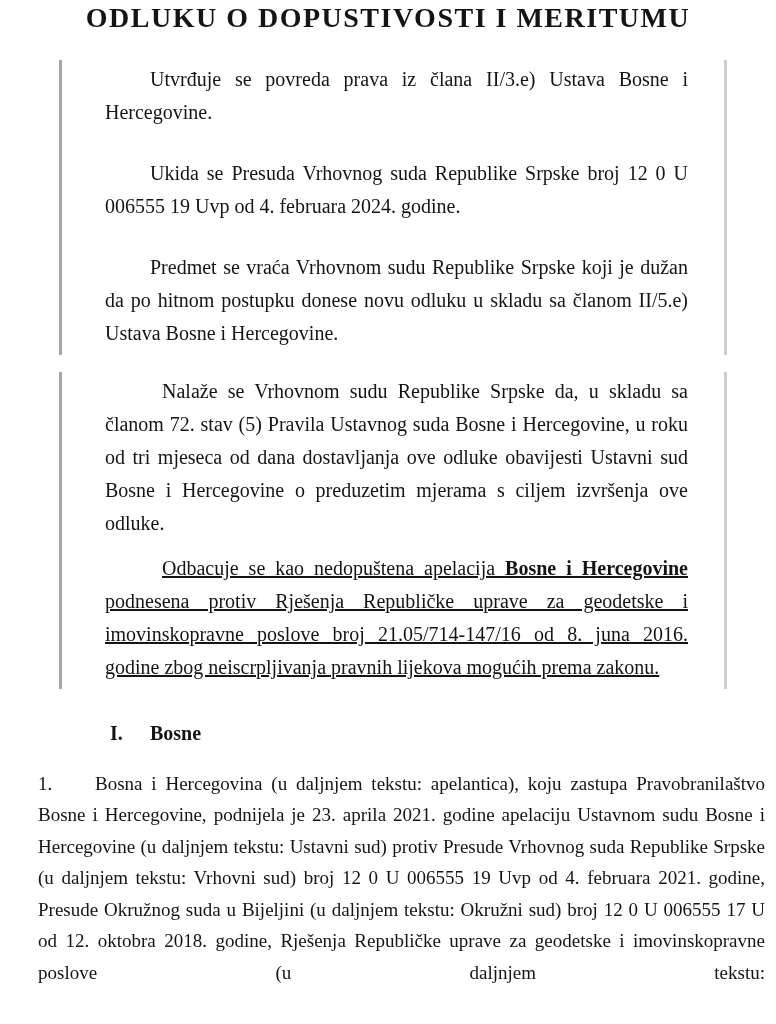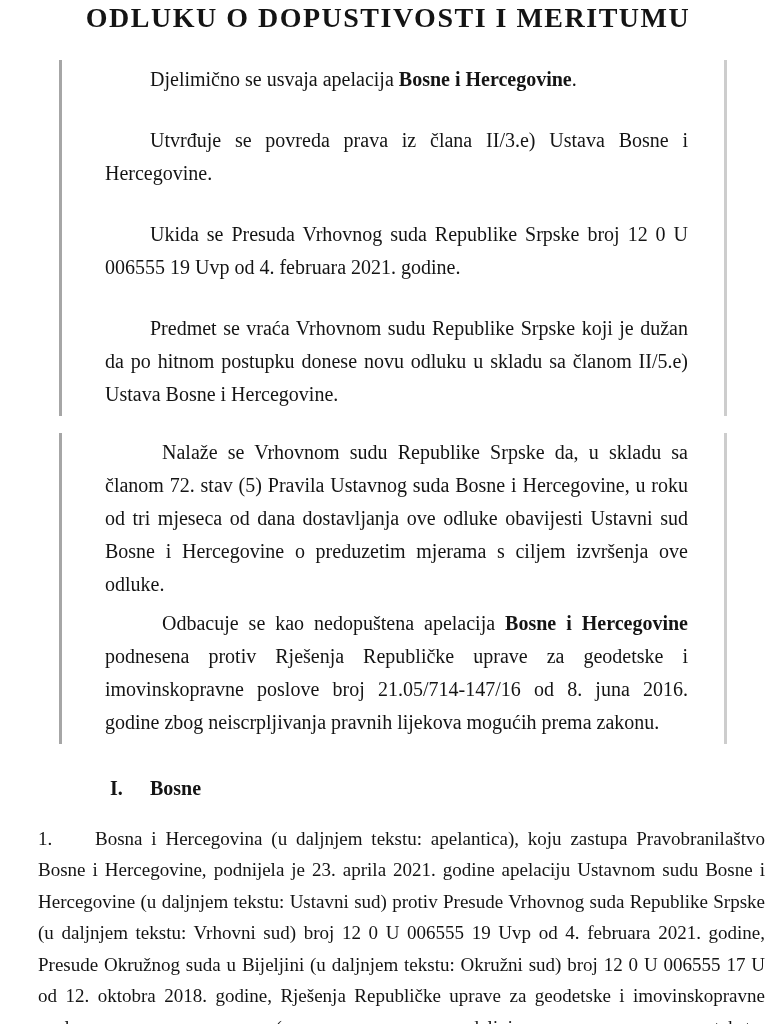--- a/index.html
+++ b/index.html
@@ -36,21 +36,21 @@
   .quote-block-2 { margin-top: 17px; }
   .qp {
     margin: 0;
     font-size: 20px;
     line-height: 33px;
     text-align: justify;
     text-indent: 45px;
   }
   .qp + .qp { margin-top: 28px; }
   .quote-block-2 .qp { text-indent: 57px; }
-  .quote-block-2 .qp + .qp { margin-top: 6px; }
+  .quote-block-2 .qp + .qp { margin-top: 12px; text-decoration: underline; }
   .b { font-weight: 700; }
   .reasoning-heading {
     margin: 30px 0 0 0;
     text-align: center;
     font-size: 24px;
     font-weight: 700;
     letter-spacing: 2px;
     line-height: 1.2;
   }
   .section-heading {
@@ -76,23 +76,22 @@
   }
 </style>
 </head>
 <body>
 
 <div class="page">
 
   <h1 class="doc-title">ODLUKU O DOPUSTIVOSTI I MERITUMU</h1>
 
   <div class="quote-block quote-block-1">
-    <p class="qp"><span>Djelimično se usvaja apelacija </span><span class="b">Bosne i Hercegovine</span><span>.</span></p>
     <p class="qp">Utvrđuje se povreda prava iz člana II/3.e) Ustava Bosne i Hercegovine.</p>
-    <p class="qp">Ukida se Presuda Vrhovnog suda Republike Srpske broj 12 0 U 006555 19 Uvp od 4. februara 2021. godine.</p>
+    <p class="qp">Ukida se Presuda Vrhovnog suda Republike Srpske broj 12 0 U 006555 19 Uvp od 4. februara 2024. godine.</p>
     <p class="qp">Predmet se vraća Vrhovnom sudu Republike Srpske koji je dužan da po hitnom postupku donese novu odluku u skladu sa članom II/5.e) Ustava Bosne i Hercegovine.</p>
   </div>
 
   <div class="quote-block quote-block-2">
     <p class="qp">Nalaže se Vrhovnom sudu Republike Srpske da, u skladu sa članom 72. stav (5) Pravila Ustavnog suda Bosne i Hercegovine, u roku od tri mjeseca od dana dostavljanja ove odluke obavijesti Ustavni sud Bosne i Hercegovine o preduzetim mjerama s ciljem izvršenja ove odluke.</p>
     <p class="qp"><span>Odbacuje se kao nedopuštena apelacija </span><span class="b">Bosne i Hercegovine</span><span> podnesena protiv Rješenja Republičke uprave za geodetske i imovinskopravne poslove broj 21.05/714-147/16 od 8. juna 2016. godine zbog neiscrpljivanja pravnih lijekova mogućih prema zakonu.</span></p>
   </div>
 
 
   <h3 class="section-heading"><span class="numeral">I.</span><span>Bosne</span></h3>

